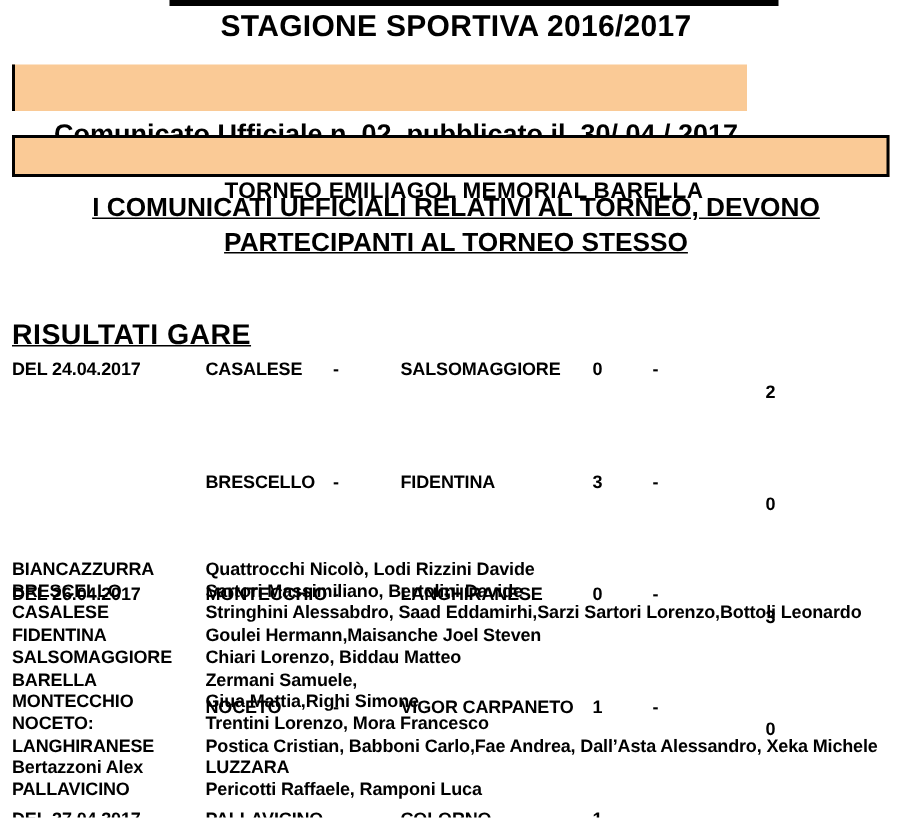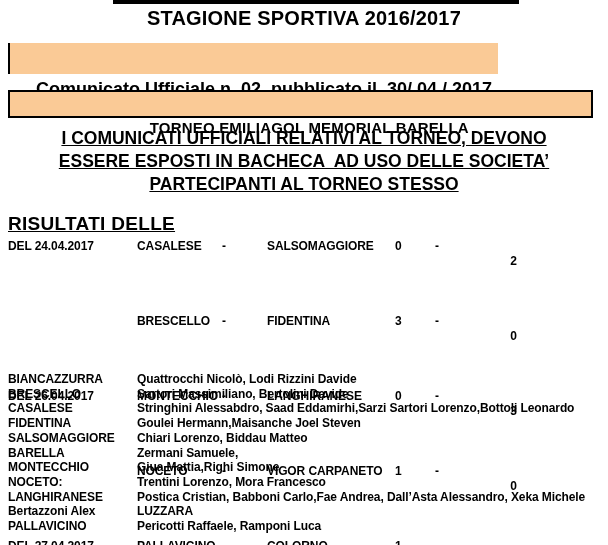--- a/index.html
+++ b/index.html
@@ -59,26 +59,25 @@
   </div>
 
   <div class="bar torneo">
     <span>TORNEO EMILIAGOL MEMORIAL BARELLA</span>
   </div>
 
   <div class="notice">
 
       <div class="nline">I COMUNICATI UFFICIALI RELATIVI AL TORNEO, DEVONO</div>
 
-      <div class="nline">ESSERE ESPOSTI IN BACHECA  AD USO DELLE SOCIETA’</div>
 
       <div class="nline">PARTECIPANTI AL TORNEO STESSO</div>
     </div>
 
-  <div class="res-heading">RISULTATI DELLE</div>
+  <div class="res-heading">RISULTATI GARE</div>
 
   <div class="results">
 
       <div class="rrow">
         <div class="cell">DEL 24.04.2017</div>
         <div class="cell">CASALESE</div>
         <div class="cell">-</div>
         <div class="cell">SALSOMAGGIORE</div>
         <div class="cell">0</div>
         <div class="cell">-</div>

